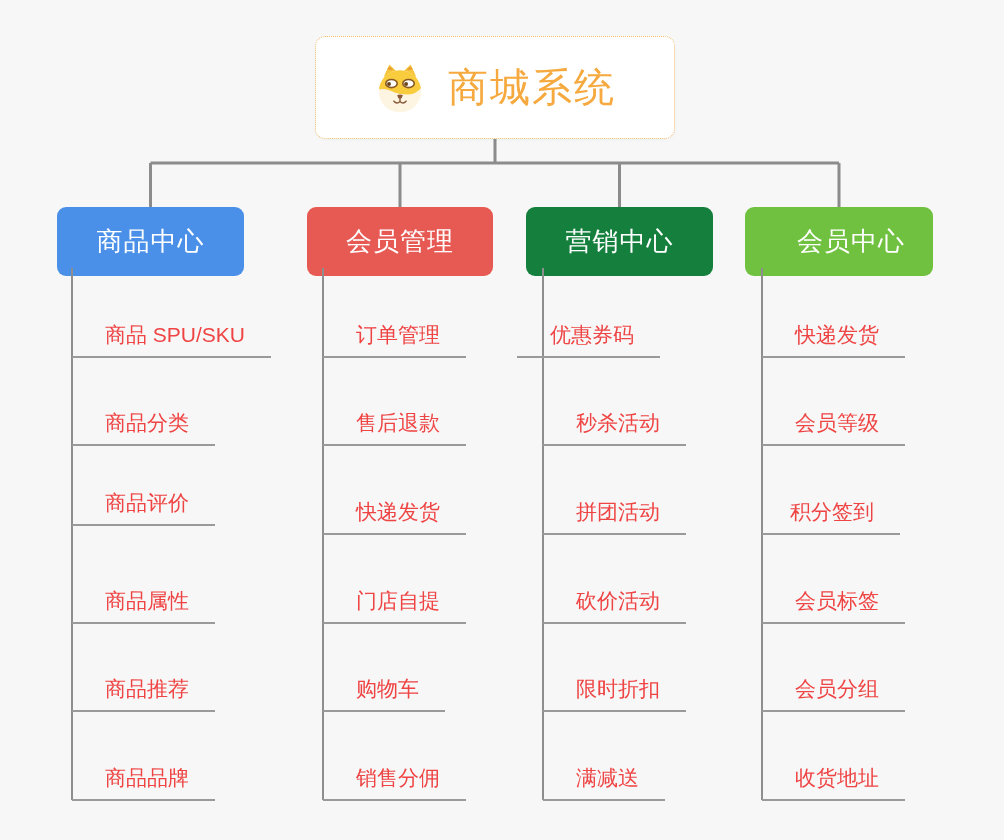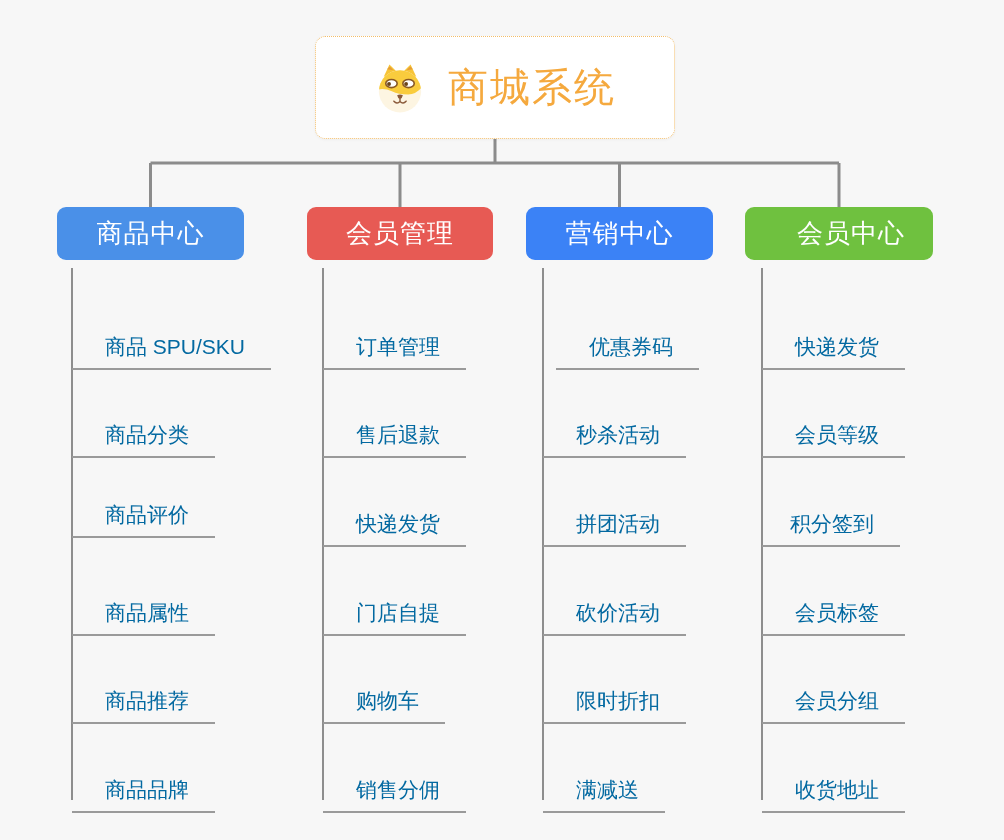--- a/index.html
+++ b/index.html
@@ -35,45 +35,44 @@
   }
   .root-title{
     font-size:40px;
     font-weight:500;
     color:#f5a93e;
     letter-spacing:2px;
     white-space:nowrap;
   }
   .dog{width:52px;height:52px;display:block;flex:0 0 auto;}
   .branch-header{
-    position:absolute;top:207px;height:53px;
+    position:absolute;top:207px;height:69px;
     box-sizing:border-box;
     border-radius:9px;
     display:flex;align-items:center;justify-content:center;
     color:#ffffff;
     font-size:26px;
     letter-spacing:1px;
     cursor:pointer;
   }
   .vline{
     position:absolute;top:268px;height:532px;width:2px;
     background:#8e8e8e;
   }
   .sub-item{
     position:absolute;
     box-sizing:border-box;
     height:42px;
     padding:0 26px 7px 33px;
     border-bottom:2px solid #9a9a9a;
     display:flex;align-items:flex-end;
     font-size:21px;
-    color:#0369a1;
+    color:#ef4444;
     white-space:nowrap;
     cursor:pointer;
-    margin-top:12px;
   }
 </style>
 </head>
 <body>
 
 <div class="canvas">
 
   <svg class="connectors" aria-hidden="true">
     <path id="connector-path" d="M495 139 V163 M150.5 163 H839 M150.5 163 V209 M400 163 V209 M619.5 163 V209 M839 163 V209 "></path>
   </svg>
@@ -113,23 +112,23 @@
       <div class="sub-item" style="left: 72px; top: 670px;">商品推荐</div>
       <div class="sub-item" style="left: 72px; top: 759px;">商品品牌</div>
       <div class="branch-header" style="left: 307px; width: 186px; background: rgb(231, 90, 84);">会员管理</div>
       <div class="vline" style="left: 322px;"></div>
       <div class="sub-item" style="left: 323px; top: 316px;">订单管理</div>
       <div class="sub-item" style="left: 323px; top: 404px;">售后退款</div>
       <div class="sub-item" style="left: 323px; top: 493px;">快递发货</div>
       <div class="sub-item" style="left: 323px; top: 582px;">门店自提</div>
       <div class="sub-item" style="left: 323px; top: 670px;">购物车</div>
       <div class="sub-item" style="left: 323px; top: 759px;">销售分佣</div>
-      <div class="branch-header" style="left: 526px; width: 187px; background: #3b82f6;">营销中心</div>
+      <div class="branch-header" style="left: 526px; width: 187px; background: #15803d;">营销中心</div>
       <div class="vline" style="left: 542px;"></div>
-      <div class="sub-item" style="left: 556px; top: 316px; text-align: center;">优惠券码</div>
+      <div class="sub-item" style="left: 517px; top: 316px; text-align: center;">优惠券码</div>
       <div class="sub-item" style="left: 543px; top: 404px;">秒杀活动</div>
       <div class="sub-item" style="left: 543px; top: 493px;">拼团活动</div>
       <div class="sub-item" style="left: 543px; top: 582px;">砍价活动</div>
       <div class="sub-item" style="left: 543px; top: 670px;">限时折扣</div>
       <div class="sub-item" style="left: 543px; top: 759px;">满减送</div>
       <div class="branch-header" style="left: 745px; width: 188px; background: rgb(111, 193, 63); padding-left: 24px;">会员中心</div>
       <div class="vline" style="left: 761px;"></div>
       <div class="sub-item" style="left: 762px; top: 316px;">快递发货</div>
       <div class="sub-item" style="left: 762px; top: 404px;">会员等级</div>
       <div class="sub-item" style="left: 762px; top: 493px; padding-left: 28px;">积分签到</div>

